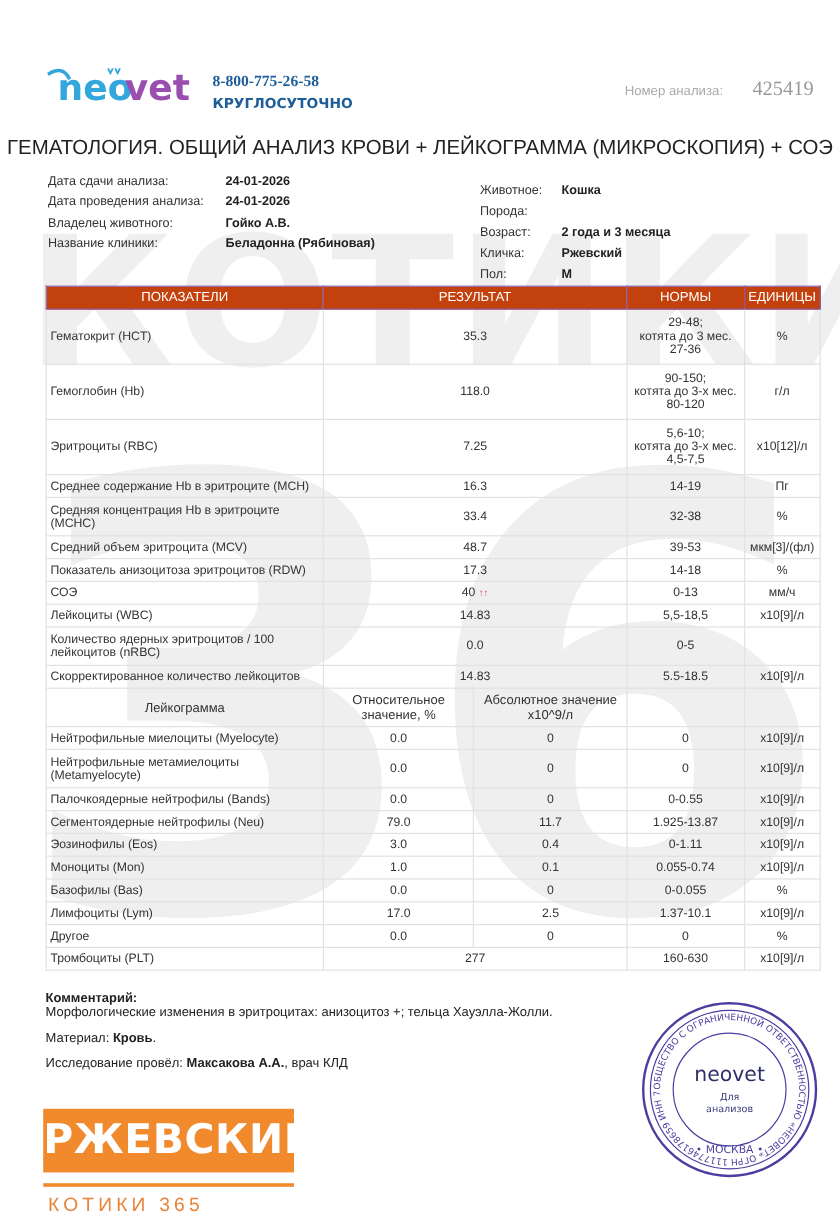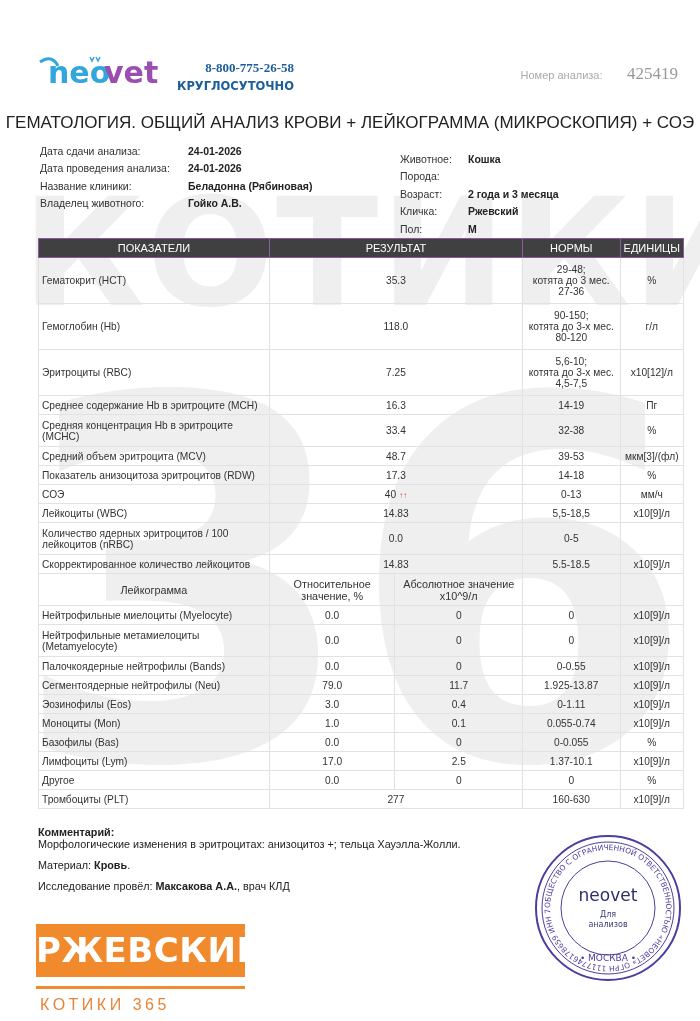--- a/index.html
+++ b/index.html
@@ -6,40 +6,40 @@
   body { width:700px; height:1021px; background:#fff; position:relative; overflow:hidden;
          font-family:"Liberation Sans", sans-serif; color:#222; }
   .wm { position:absolute; color:#efefef; font-family:"DejaVu Sans", sans-serif; font-weight:bold; z-index:0; user-select:none; }
   .wm-kotiki { left:22px; top:178px; font-size:150px; letter-spacing:2px; line-height:1; }
   .wm-365 { left:10px; top:335px; font-size:500px; line-height:1; letter-spacing:-10px; }
   .layer { position:relative; z-index:1; }
 
   .logo { position:absolute; left:38px; top:52px; }
   .logo svg { display:block; }
   .contact { position:absolute; left:177px; top:60px; }
-  .phone { font-family:"Liberation Serif", serif; font-weight:bold; font-size:13px; color:#1d5e9a;text-align:right; }
+  .phone { font-family:"Liberation Serif", serif; font-weight:bold; font-size:13px; color:#1d5e9a; }
   .h24 { font-family:"DejaVu Sans", sans-serif; font-weight:bold; font-size:11.5px; color:#1d5e9a; margin-top:3px; }
   .anum { position:absolute; right:22px; top:64px; color:#aaa; }
   .anum .lbl { font-size:11px; }
   .anum .val { font-family:"Liberation Serif", serif; font-size:17px; color:#999;margin-left:20px; }
 
   .title { position:absolute; left:0; width:700px; top:113px; text-align:center; font-size:17px; color:#222; }
 
   .info { position:absolute; font-size:10.5px; }
   .info .row { height:17.5px; display:flex; align-items:center; }
   .info .k { color:#333; }
   .info .v { font-weight:bold; color:#222; }
   .info-left { left:40px; top:142px; }
   .info-left .k { width:148px; }
   .info-right { left:400px; top:150px; }
   .info-right .k { width:68px; }
 
   table.res { position:absolute; left:38px; top:238px; width:646px; border-collapse:collapse; font-size:10.2px; color:#333; }
   table.res td, table.res th { border:1px solid #e2e2e2; padding:2px 3px; }
-  table.res th { background:#404040; color:#fff; font-weight:normal; font-size:11px; height:14px; border-color:#8a5a9d; }
+  table.res th { background:#c2410c; color:#fff; font-weight:normal; font-size:11px; height:14px; border-color:#8a5a9d; }
   table.res td { background:rgba(255,255,255,0.0); }
   table.res td.c { text-align:center; }
   table.res td.l { text-align:left; }
   .r1 td { height:14px; }
   .r2 td { height:27px; }
   .r3 td { height:41px;margin-left:12px; }
   .hi { color:#d9534f; font-size:8px; }
   .sub td { text-align:center; font-size:10.8px; }
 
   .comm { position:absolute; left:38px; top:826px; font-size:10.8px; color:#222; }
@@ -83,26 +83,26 @@
   <div class="info info-left">
     <div class="row">
         <span class="k">Дата сдачи анализа:</span>
         <span class="v">24-01-2026</span>
       </div>
     <div class="row">
         <span class="k">Дата проведения анализа:</span>
         <span class="v">24-01-2026</span>
       </div>
     <div class="row">
+        <span class="k">Владелец животного:</span>
+        <span class="v">Гойко А.В.</span>
+      </div>
+    <div class="row">
         <span class="k">Название клиники:</span>
         <span class="v">Беладонна (Рябиновая)</span>
-      </div>
-    <div class="row">
-        <span class="k">Владелец животного:</span>
-        <span class="v">Гойко А.В.</span>
       </div>
   </div>
   <div class="info info-right">
     <div class="row">
         <span class="k">Животное:</span>
         <span class="v">Кошка</span>
       </div>
     <div class="row">
         <span class="k">Порода:</span>
         <span class="v"></span>

